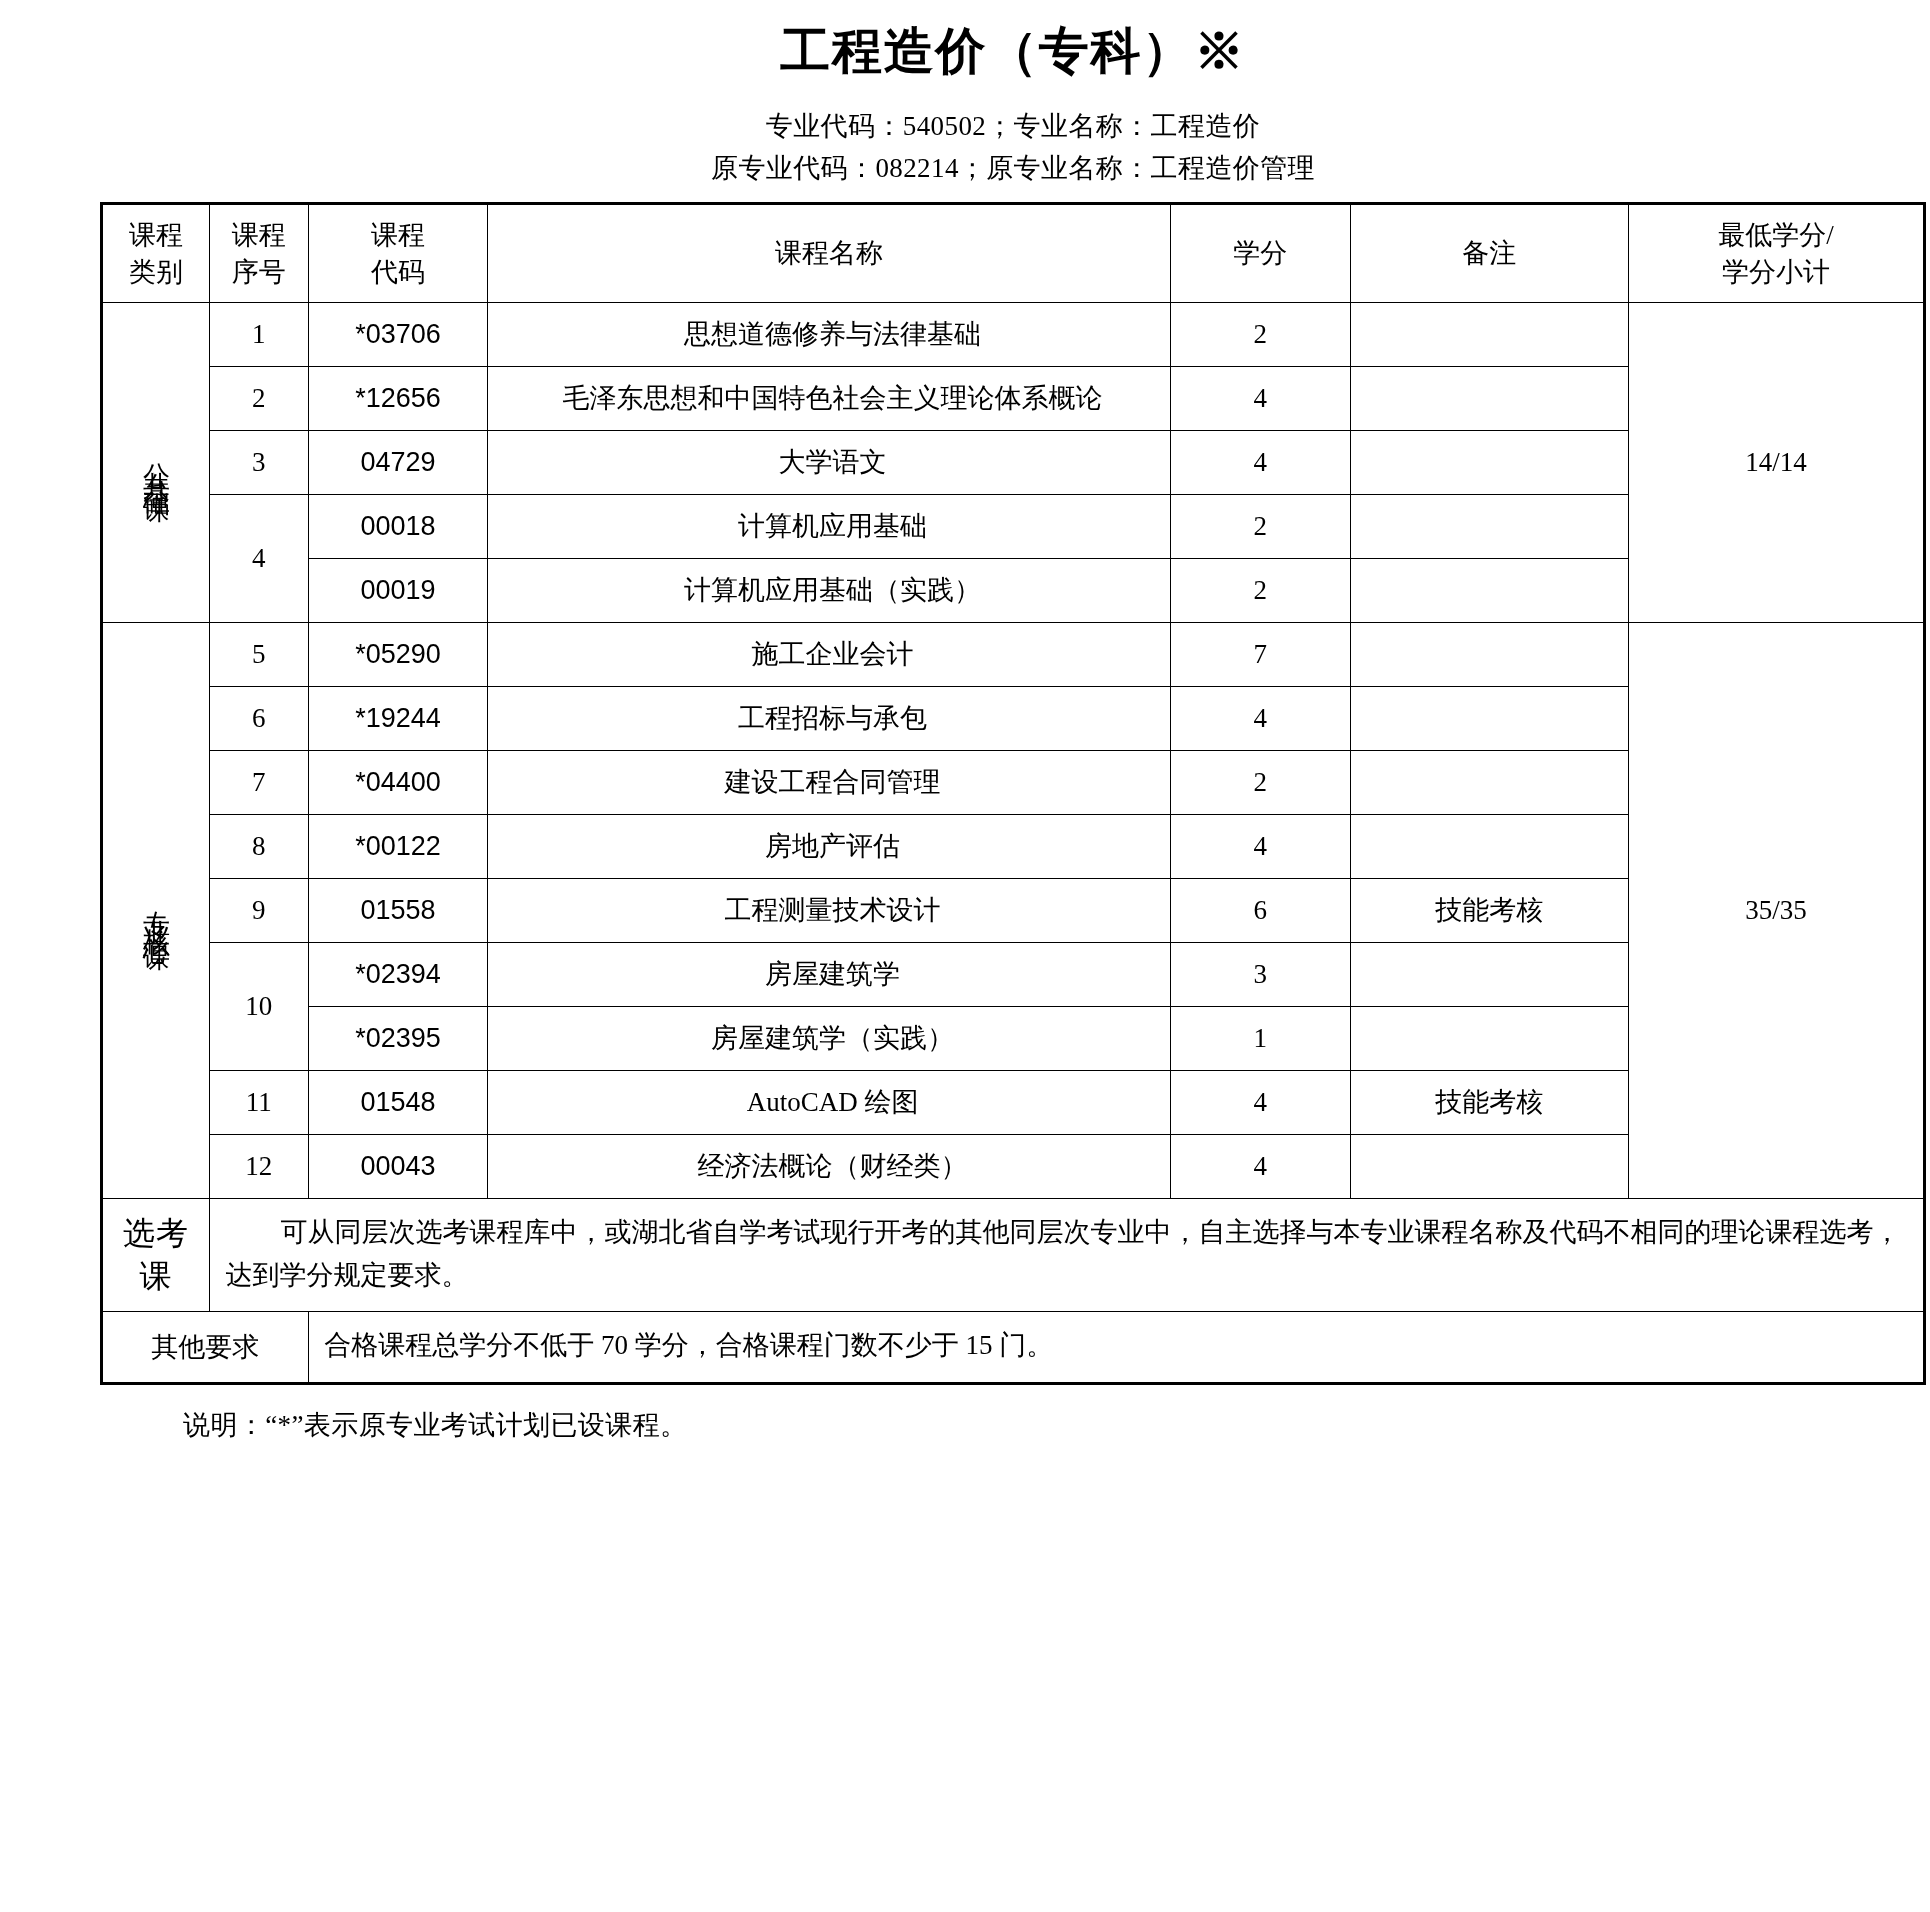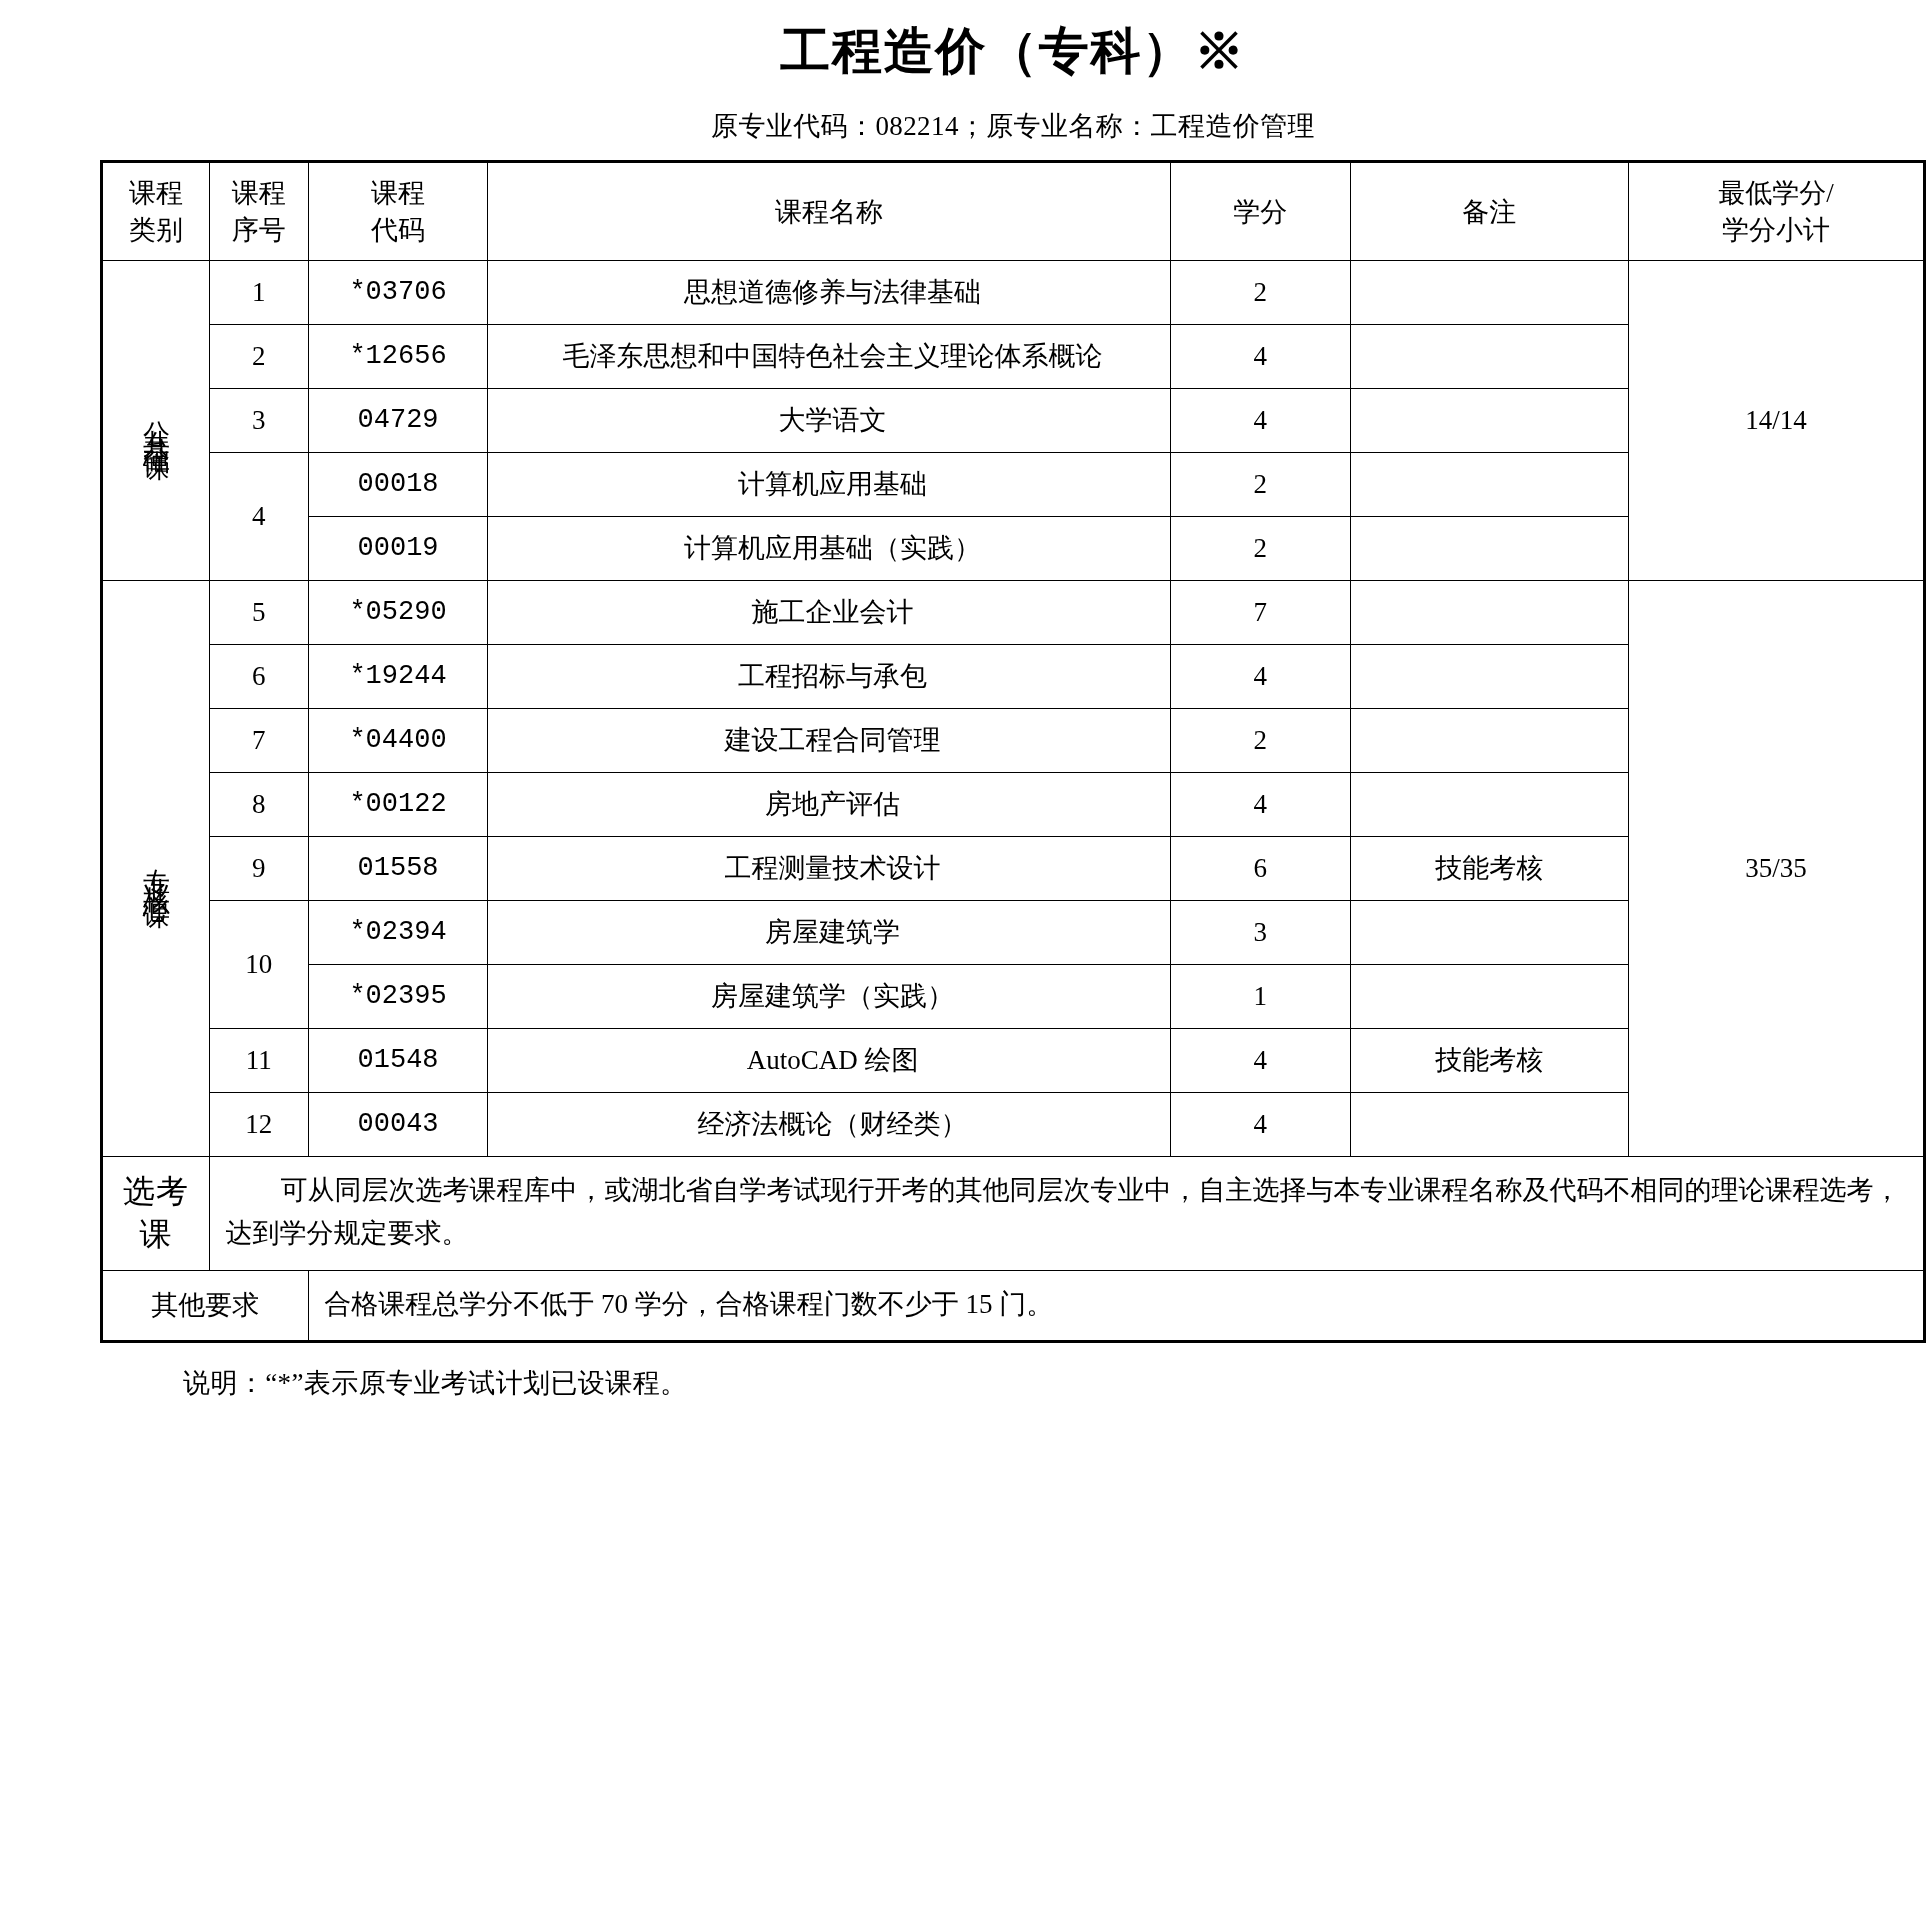--- a/index.html
+++ b/index.html
@@ -92,30 +92,31 @@
   .footnote {
     font-size: 27px;
     margin: 22.5px 0 8.6px 83px;
     letter-spacing: 0.4px;
   }
   .small-label {
     font-size: 32px;
     letter-spacing: 0.9px;
   }
   .code {
-    font-family: Liberation Mono, monospace;
+    font-family: Liberation Sans, sans-serif;
   }
 </style>
 </head>
 <body>
 
 <div class="page">
 
   <div class="doc-title">工程造价（专科）※</div>
 
+  <div class="sub-line">专业代码：540502；专业名称：工程造价</div>
   <div class="sub-line">原专业代码：082214；原专业名称：工程造价管理</div>
 
   <table class="plan">
     <colgroup>
       <col style="width:104px">
       <col style="width:95px">
       <col style="width:173px">
       <col style="width:657px">
       <col style="width:173px">
       <col style="width:268px">

